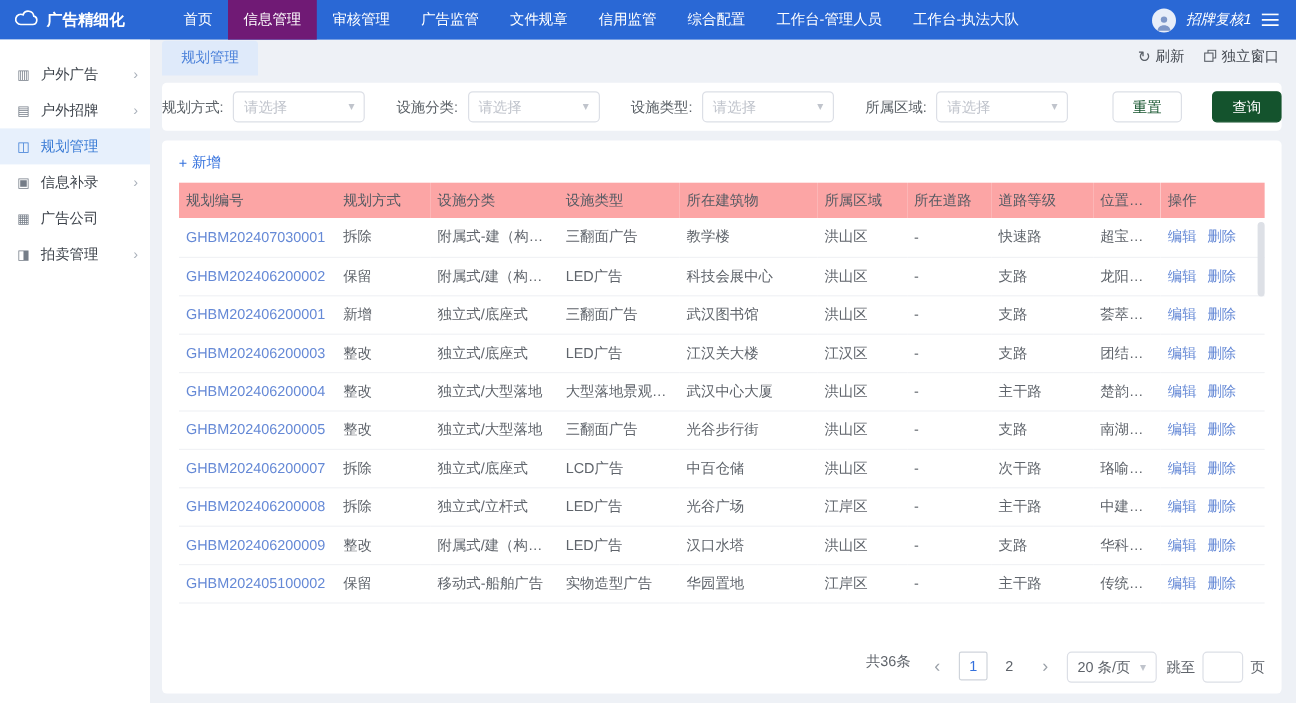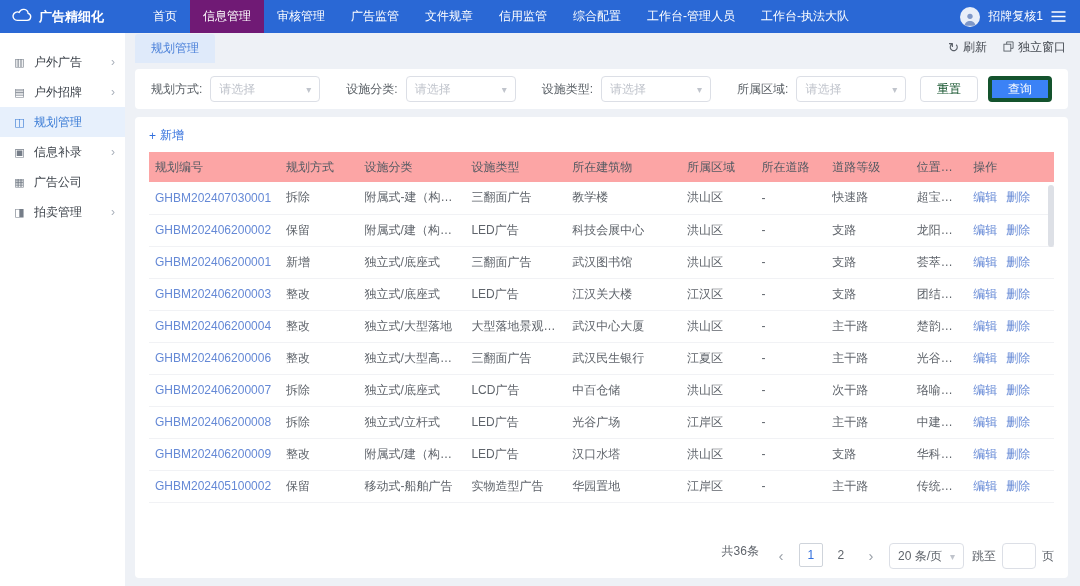--- a/index.html
+++ b/index.html
@@ -5,21 +5,21 @@
 *{margin:0;padding:0;box-sizing:border-box;}
 html,body{width:1080px;height:586px;overflow:hidden;}
 body{font-family:"Liberation Sans","DejaVu Sans",sans-serif;font-size:12px;color:#333;background:#eef1f6;}
 
 
 .topbar{height:33px;background:#2a68d5;display:flex;align-items:stretch;color:#fff;}
 .logo{display:flex;align-items:center;gap:7px;padding:0 14px 0 12px;font-size:13px;font-weight:bold;min-width:140px;}
 .top-nav{display:flex;align-items:stretch;}
 .nav-item{display:flex;align-items:center;padding:0 13px;font-size:12px;cursor:pointer;white-space:nowrap;}
 .nav-item.active{background:#701a75;}
-.topbar-right{margin-left:auto;display:flex;align-items:center;gap:8px;padding-right:14px;}
+.topbar-right{margin-left:auto;display:flex;align-items:center;gap:8px;padding-right:14px;font-style:italic;}
 .avatar{width:20px;height:20px;border-radius:50%;background:#e8eef9;display:flex;align-items:flex-end;justify-content:center;overflow:hidden;cursor:pointer;}
 .user-name{font-size:12px;white-space:nowrap;}
 .hamburger{display:flex;align-items:center;cursor:pointer;}
 
 
 .layout{display:flex;height:553px;}
 .sidebar{width:125px;background:#fff;padding-top:14px;flex-shrink:0;}
 .side-item{height:30px;display:flex;align-items:center;gap:8px;padding:0 10px 0 13px;color:#3d434b;cursor:pointer;}
 .side-item .glyph{width:13px;color:#757d88;font-size:11px;text-align:center;}
 .side-item .side-arrow{margin-left:auto;color:#aab1bb;font-size:12px;}
@@ -28,31 +28,31 @@
 .main{flex:1;display:flex;flex-direction:column;min-width:0;}
 
 
 .tabstrip{height:30px;display:flex;align-items:flex-end;padding:0 14px 0 10px;}
 .tab{background:#dfeafa;color:#4a80d9;padding:6px 16px 6px;font-size:12px;border-radius:3px 3px 0 0;cursor:pointer;}
 .strip-actions{margin-left:auto;display:flex;align-items:center;gap:16px;padding-bottom:7px;color:#454a52;}
 .strip-action{display:flex;align-items:center;gap:4px;cursor:pointer;}
 .refresh-glyph{font-size:13px;color:#5a6068;line-height:1;}
 
 
-.filter-card{margin:6px 12px 0 10px;background:#fff;border-radius:4px;display:flex;align-items:center;padding:7px 16px;}
+.filter-card{margin:6px 12px 0 10px;background:#fff;border-radius:4px;display:flex;align-items:center;padding:7px 0;}
 .filter-fields{display:flex;align-items:center;flex:1;min-width:0;}
 .filter-group{display:flex;align-items:center;gap:8px;margin-right:26px;}
 .filter-label{color:#5a6066;white-space:nowrap;}
 .select{width:110px;height:26px;border:1px solid #dcdfe6;border-radius:4px;background:#fff;display:flex;align-items:center;justify-content:space-between;padding:0 8px;cursor:pointer;}
 .placeholder{color:#c0c4cc;}
 .caret{color:#c0c4cc;font-size:10px;}
 .filter-buttons{margin-left:auto;display:flex;gap:10px;}
 .btn{height:26px;padding:0 16px;border-radius:4px;font-size:12px;display:flex;align-items:center;cursor:pointer;}
 .btn-reset{background:#fff;border:1px solid #dcdfe6;color:#14532d;}
-.btn-primary{background:#3b82f6;border:4px solid #14532d;color:#fff;}
+.btn-primary{background:#14532d;border:1px solid #14532d;color:#fff;margin-left:15px;}
 
 
 .table-card{margin:8px 12px 8px 10px;background:#fff;border-radius:4px;flex:1;display:flex;flex-direction:column;padding:8px 14px 2px;min-height:0;}
 .add-btn{display:inline-flex;align-items:center;gap:4px;color:#3370dd;cursor:pointer;margin:2px 0 8px;width:fit-content;}
 .table-wrap{position:relative;flex:1;min-height:0;overflow:hidden;}
 table{width:100%;border-collapse:collapse;table-layout:fixed;}
 th{background:#fca5a5;color:#555b63;font-weight:normal;text-align:left;height:30px;padding:0 6px;white-space:nowrap;overflow:hidden;text-overflow:ellipsis;font-size:12px;}
 td{height:32px;padding:0 6px;color:#5f646b;border-bottom:1px solid #f1f2f5;white-space:nowrap;overflow:hidden;text-overflow:ellipsis;font-size:12px;}
 .id-cell{color:#6589d6;cursor:pointer;}
 .link{color:#6589d6;cursor:pointer;text-decoration:none;}
@@ -283,29 +283,29 @@
                 <td>独立式/大型落地</td>
                 <td>大型落地景观媒体</td>
                 <td>武汉中心大厦</td>
                 <td>洪山区</td>
                 <td>-</td>
                 <td>主干路</td>
                 <td>楚韵路/...</td>
                 <td class="op-cell"><a class="link">编辑</a><a class="link">删除</a></td>
               </tr>
               <tr>
-                <td class="id-cell">GHBM202406200006</td>
+                <td class="id-cell">GHBM202406200005</td>
                 <td>整改</td>
-                <td>独立式/大型高立柱</td>
+                <td>独立式/大型落地</td>
                 <td>三翻面广告</td>
-                <td>武汉民生银行</td>
-                <td>江夏区</td>
-                <td>-</td>
-                <td>主干路</td>
-                <td>光谷金...</td>
+                <td>光谷步行街</td>
+                <td>洪山区</td>
+                <td>-</td>
+                <td>支路</td>
+                <td>南湖北...</td>
                 <td class="op-cell"><a class="link">编辑</a><a class="link">删除</a></td>
               </tr>
               <tr>
                 <td class="id-cell">GHBM202406200007</td>
                 <td>拆除</td>
                 <td>独立式/底座式</td>
                 <td>LCD广告</td>
                 <td>中百仓储</td>
                 <td>洪山区</td>
                 <td>-</td>

